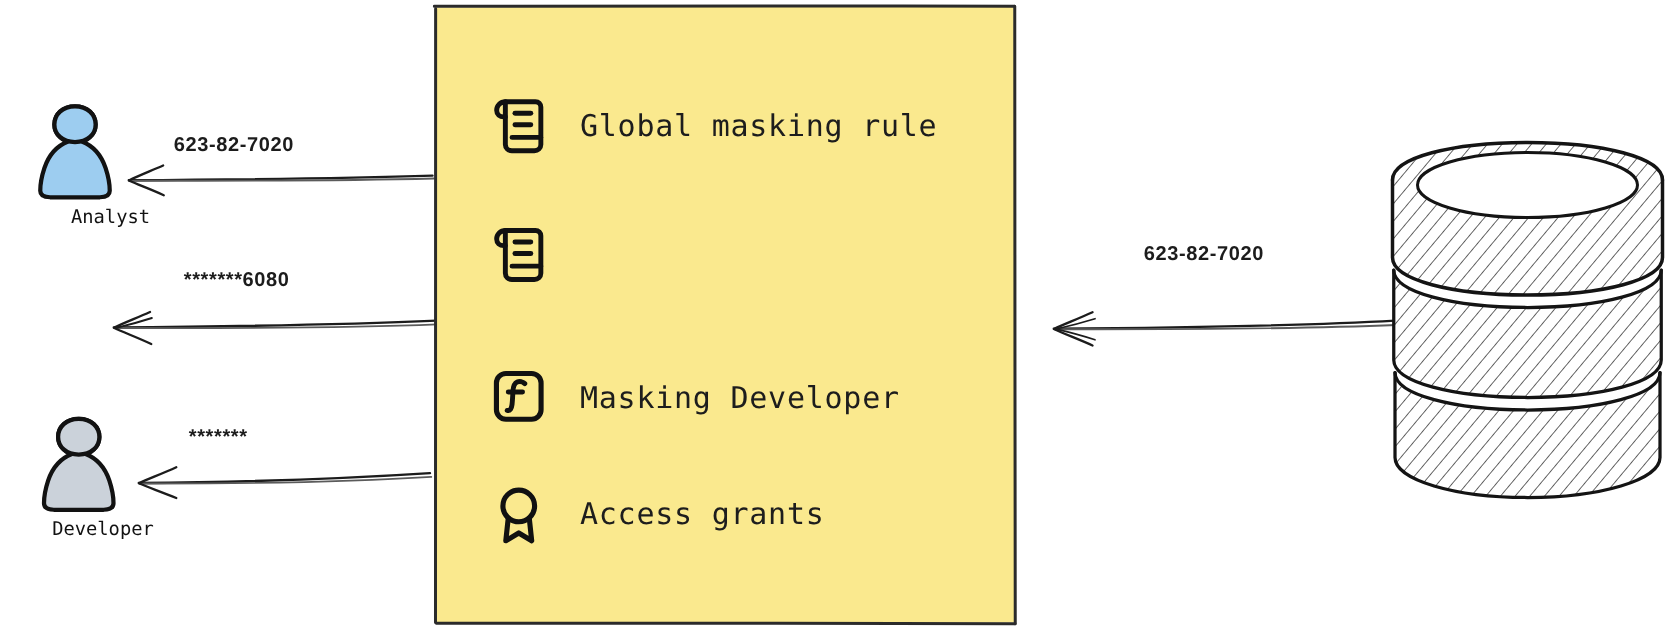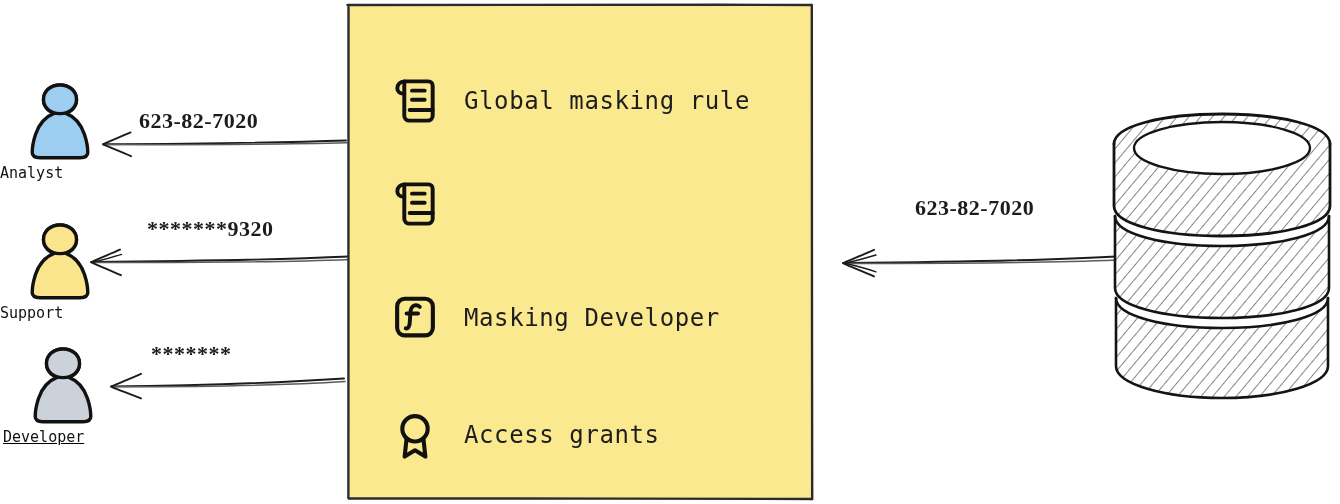--- a/index.html
+++ b/index.html
@@ -13,47 +13,47 @@
     height: 504px;
     background: #ffffff;
     overflow: hidden;
     font-family: "DejaVu Sans Mono", "Liberation Mono", monospace;
   }
 
   
   .actor {
     position: absolute;
     width: 120px;
-    text-align: left;
+    text-align: right;
   }
   .actor-figure {
     width: 80px;
     height: 88px;
     margin: 0 auto;
     display: block;
   }
   .actor-label {
     font-family: "DejaVu Sans Mono", "Liberation Mono", monospace;
     font-size: 15px;
     font-weight: 400;
     color: #121212;
     letter-spacing: 0px;
     margin-top: -2px;
     white-space: nowrap;
   }
 
   #actor-analyst   { left: 0px;  top: 78px; }
   #actor-support   { left: 0px;  top: 218px; }
-  #actor-developer { left: 3px;  top: 342px; text-decoration: underline; }
+  #actor-developer { left: 3px;  top: 328px; }
 
   
   .flow-label {
     position: absolute;
-    font-family: Liberation Serif, serif;
-    font-size: 22px;
+    font-family: Liberation Sans, sans-serif;
+    font-size: 16px;
     font-weight: 700;
     color: #1c1c1c;
     white-space: nowrap;
     letter-spacing: 0.5px;
   }
   #label-analyst-value   { left: 139px; top: 108px; }
   #label-support-value   { left: 147px; top: 216px; }
   #label-developer-value { left: 151px; top: 341px; }
   #label-db-value        { left: 915px; top: 195px; }
 
@@ -92,21 +92,21 @@
     position: absolute;
     left: 34px;
     display: flex;
     align-items: center;
     gap: 24px;
     height: 56px;
   }
   .policy-item:nth-child(1) { top: 60px; }
   .policy-item:nth-child(2) { top: 163px; }
   .policy-item:nth-child(3) { top: 277px; }
-  .policy-item:nth-child(4) { top: 394px; justify-content: flex-end; }
+  .policy-item:nth-child(4) { top: 370px; justify-content: flex-end; }
 
   .policy-icon {
     width: 50px;
     height: 56px;
     flex: 0 0 50px;
     display: block;
   }
   .policy-text {
     font-family: "DejaVu Sans Mono", "Liberation Mono", monospace;
     font-size: 24px;
@@ -136,48 +136,36 @@
                C26 38.5 19 46 15.5 56.5 C13.2 63.5 12.2 70 12.2 74.5
                C12.2 78 14.5 79.6 20 79.8 L60 79.8 C65.5 79.6 67.8 78 67.8 74.5
                C67.8 70 66.8 63.5 64.5 56.5 C61 46 54 38.5 45.5 35.2
                C52 33.5 56.5 28 56.5 21.5 C56.5 13.5 50 7 40 7 Z" fill="#9DCDF0" stroke="#121212" stroke-width="3.4" stroke-linejoin="round"></path>
       <path d="M40 7 C30 7 23.5 13.6 23.5 21.5 C23.5 29.4 30 35.6 40 35.6
                C50 35.6 56.5 29.4 56.5 21.5 C56.5 13.6 50 7 40 7 Z" fill="#9DCDF0" stroke="#121212" stroke-width="3.4"></path>
     </svg>
     <div class="actor-label">Analyst</div>
   </div>
 
-  <div class="actor" id="actor-support">
-    <svg class="actor-figure" viewBox="0 0 80 88">
-      <path d="M40 7 C30 7 23.5 13.5 23.5 21.5 C23.5 28 28 33.5 34.5 35.2
-               C26 38.5 19 46 15.5 56.5 C13.2 63.5 12.2 70 12.2 74.5
-               C12.2 78 14.5 79.6 20 79.8 L60 79.8 C65.5 79.6 67.8 78 67.8 74.5
-               C67.8 70 66.8 63.5 64.5 56.5 C61 46 54 38.5 45.5 35.2
-               C52 33.5 56.5 28 56.5 21.5 C56.5 13.5 50 7 40 7 Z" fill="#FAE58C" stroke="#121212" stroke-width="3.4" stroke-linejoin="round"></path>
-      <path d="M40 7 C30 7 23.5 13.6 23.5 21.5 C23.5 29.4 30 35.6 40 35.6
-               C50 35.6 56.5 29.4 56.5 21.5 C56.5 13.6 50 7 40 7 Z" fill="#FAE58C" stroke="#121212" stroke-width="3.4"></path>
-    </svg>
-    <div class="actor-label">Support</div>
-  </div>
 
   <div class="actor" id="actor-developer">
     <svg class="actor-figure" viewBox="0 0 80 88">
       <path d="M40 7 C30 7 23.5 13.5 23.5 21.5 C23.5 28 28 33.5 34.5 35.2
                C26 38.5 19 46 15.5 56.5 C13.2 63.5 12.2 70 12.2 74.5
                C12.2 78 14.5 79.6 20 79.8 L60 79.8 C65.5 79.6 67.8 78 67.8 74.5
                C67.8 70 66.8 63.5 64.5 56.5 C61 46 54 38.5 45.5 35.2
                C52 33.5 56.5 28 56.5 21.5 C56.5 13.5 50 7 40 7 Z" fill="#CBD2DA" stroke="#121212" stroke-width="3.4" stroke-linejoin="round"></path>
       <path d="M40 7 C30 7 23.5 13.6 23.5 21.5 C23.5 29.4 30 35.6 40 35.6
                C50 35.6 56.5 29.4 56.5 21.5 C56.5 13.6 50 7 40 7 Z" fill="#CBD2DA" stroke="#121212" stroke-width="3.4"></path>
     </svg>
     <div class="actor-label">Developer</div>
   </div>
 
   <div class="flow-label" id="label-analyst-value">623-82-7020</div>
-  <div class="flow-label" id="label-support-value">*******9320</div>
+  <div class="flow-label" id="label-support-value">*******6080</div>
   <div class="flow-label" id="label-developer-value">*******</div>
   <div class="flow-label" id="label-db-value">623-82-7020</div>
 
   <svg class="arrow-svg" id="arrow-analyst" width="250" height="40" viewBox="0 0 250 40">
     <path d="M246 16.5 C200 18 120 19.5 3 20.2" fill="none" stroke="#1c1c1c" stroke-width="1.9" stroke-linecap="round"></path>
     <path d="M247 18.8 C200 20 118 20.8 4 20.6" fill="none" stroke="#5b5b5b" stroke-width="1.5" stroke-linecap="round"></path>
     <path d="M3.5 20.2 C10 17 20 13 30.5 8.4" fill="none" stroke="#1c1c1c" stroke-width="1.9" stroke-linecap="round"></path>
     <path d="M3.5 20.6 C11 24 21 27.5 31 32.2" fill="none" stroke="#1c1c1c" stroke-width="1.9" stroke-linecap="round"></path>
   </svg>
 

